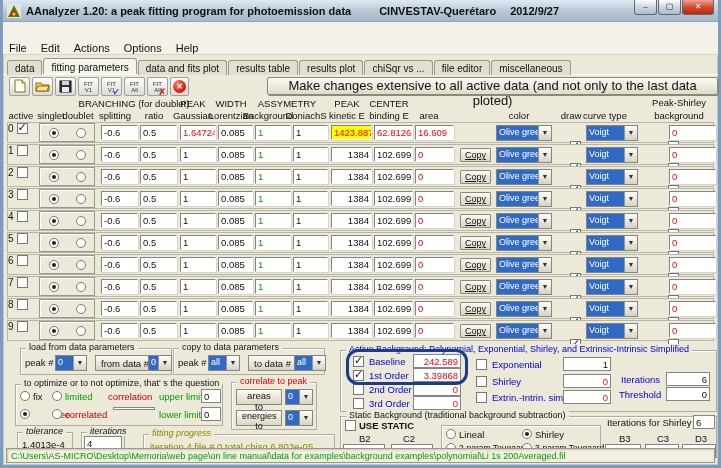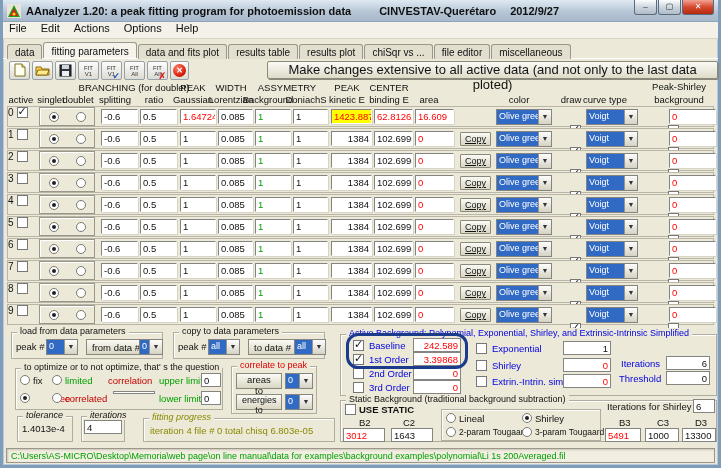--- a/index.html
+++ b/index.html
@@ -15,21 +15,21 @@
   .title-text { font-size:11px; font-weight:bold; color:#101010; white-space:nowrap; }
   .title-sub { font-size:11px; font-weight:bold; color:#101010; margin-left:28px; }
   .title-date { font-size:11px; font-weight:bold; color:#101010; margin-left:14px; }
   .winbtns { margin-left:auto; display:flex; margin-top:-6px; }
   .winbtn { width:23px; height:15px; border:1px solid #5a6b7d; border-top:none;
     background:linear-gradient(#fdfdfd,#cdd6df 50%,#b0bcc8);
     font-size:8px; line-height:14px; text-align:center; color:#222;
     border-radius:0 0 3px 3px; margin-left:1px; }
   .winbtn.close { background:linear-gradient(#f2a394,#d6492f 50%,#b52b10); color:#fff; width:32px; }
   
-  .menubar { height:17px; display:flex; align-items:flex-start; padding-left:6px; gap:14px;
+  .menubar { height:33px; display:flex; align-items:flex-end; padding-left:6px; gap:14px;
     background:#f4f2e8; border-bottom:1px solid #d8d5c4; }
   .menu-item { font-size:11px; color:#111; }
   .tabbar { height:19px; display:flex; align-items:flex-end; padding-left:4px; }
   .tab { font-size:10px; color:#111; padding:2px 7px 1px; border:1px solid #9a988c; border-bottom:none;
     border-radius:3px 3px 0 0; background:#e2dfcf; margin-right:1px; position:relative; top:1px; }
   .tab.active { background:#f6f4ea; font-weight:normal; padding-top:3px; top:0; z-index:2; }
   
   .toolbar { height:23px; display:flex; align-items:center; padding:2px 0 2px 6px;
     border-top:1px solid #fff; }
   .tbtn { width:22px; height:19px; border:1px solid #98a0a8; background:linear-gradient(#fcfcfc,#dcdcd4);
@@ -507,21 +507,21 @@
         <span class="dd-val">Voigt</span>
         <span class="dd-btn">▼</span>
       </span>
       <span class="cell cb" style="left:645px; top:4px;"></span>
       <span class="cell vbox red center" style="left:661px; width:47px;">0</span>
     </div>
     </div>
 
   <div class="panels">
 
-    <div class="gb" style="left:8px; top:6px; width:152px; height:27px;">
+    <div class="gb" style="left:17px; top:6px; width:152px; height:27px;">
       <span class="gb-title">load from data parameters</span>
       <span class="lbl" style="left:4px; top:8px;">peak #</span>
       <span class="pdd" style="left:34px; top:6px; width:32px;">
         <span class="dd-val">0</span>
         <span class="dd-btn">▼</span>
       </span>
       <button class="pbtn" style="left:74px; top:6px;">from data #</button>
       <span class="pdd" style="left:127px; top:6px; width:24px;">
         <span class="dd-val">0</span>
         <span class="dd-btn">▼</span>

